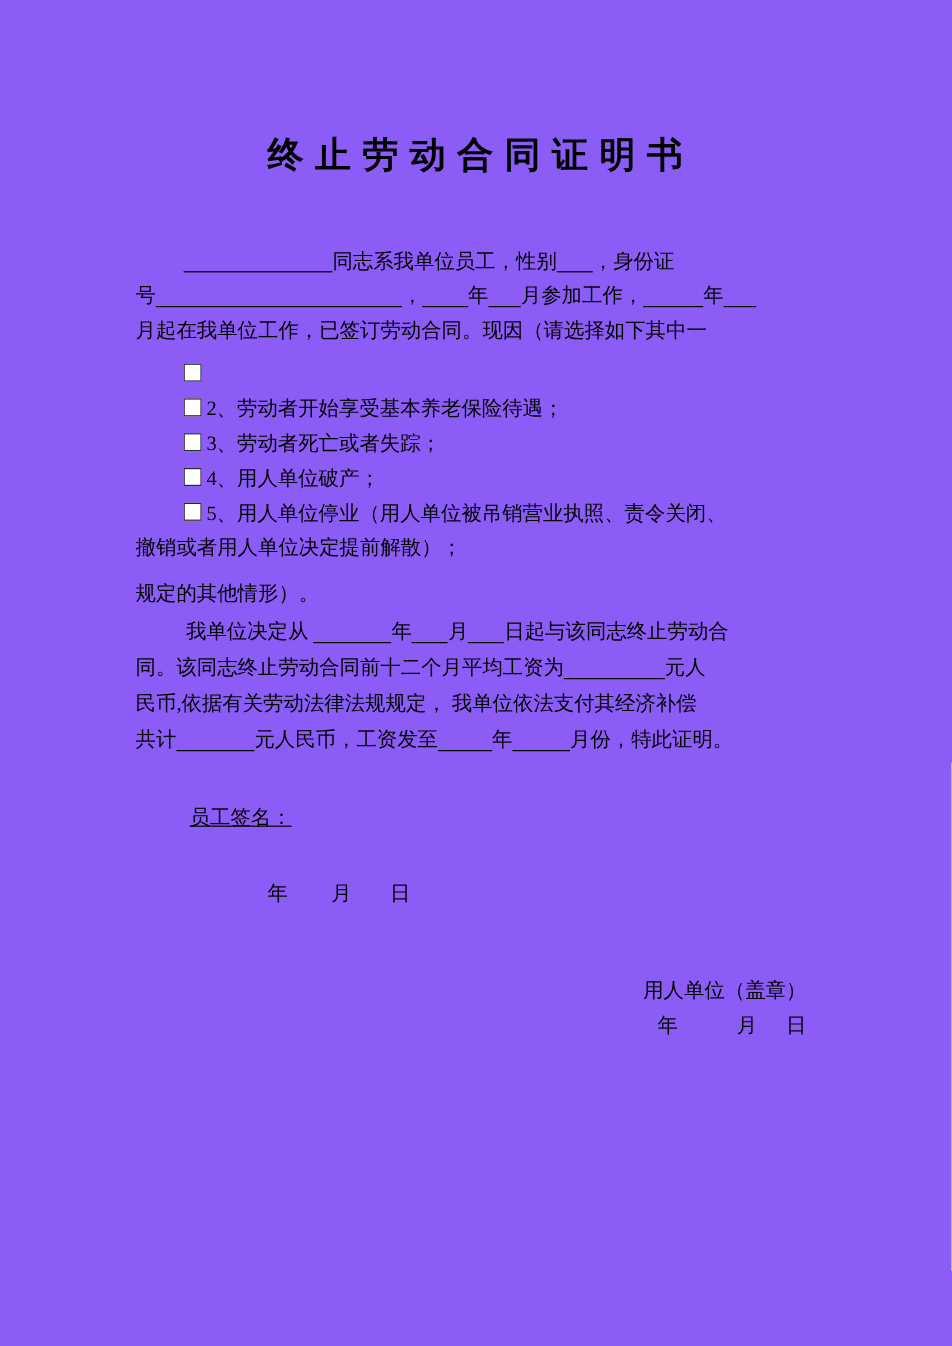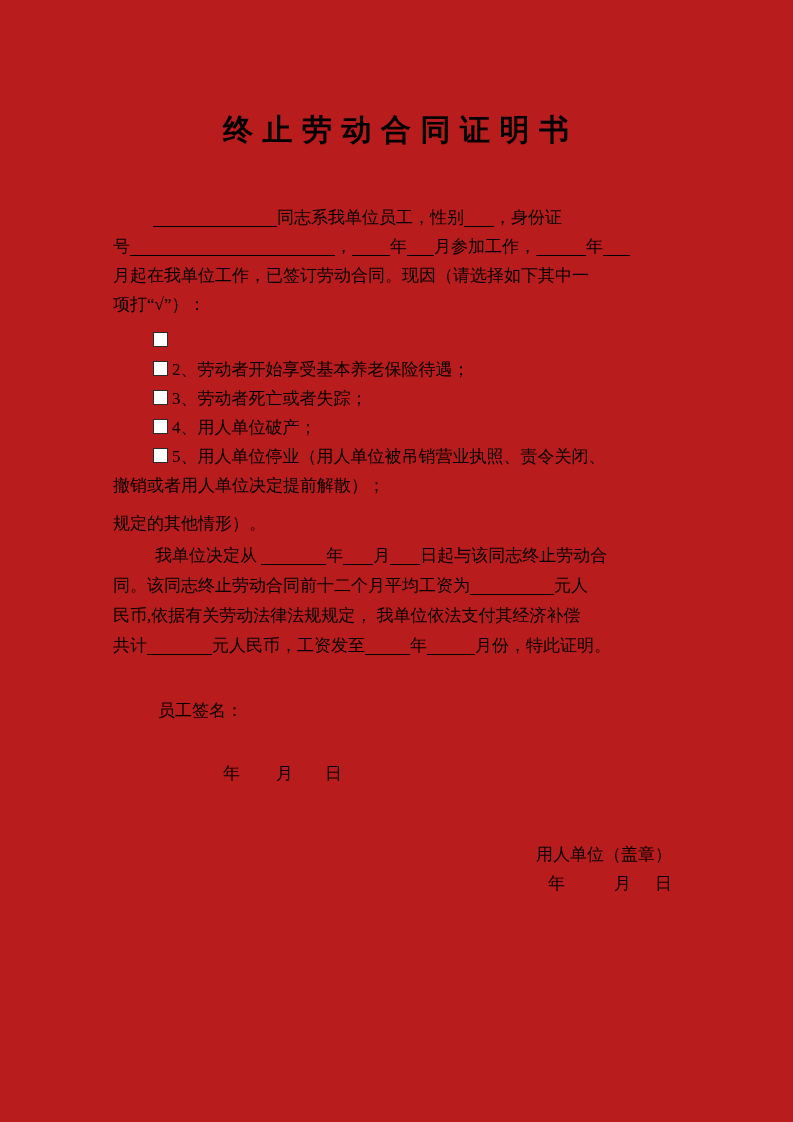--- a/index.html
+++ b/index.html
@@ -2,21 +2,21 @@
 <html><head>
 <meta charset="utf-8">
 <style>
   * { margin: 0; padding: 0; box-sizing: border-box; }
   html, body { background: #e8e8e8; }
   .page {
     position: relative;
     width: 793px;
     height: 1122px;
     margin: 0 auto;
-    background: #b91c1c;
+    background: #8b5cf6;
     color: #000000;
     font-family: "Liberation Serif", "DejaVu Serif", serif;
     overflow: hidden;
   }
   .content {
     padding: 108px 113px 0 113px;
   }
   .doc-title {
     font-size: 30px;
     font-weight: bold;
@@ -63,39 +63,38 @@
 <body>
 
 <div class="page">
   <div class="content">
     <div class="doc-title">终 止 劳 动 合 同 证 明 书</div>
     <div id="body-blocks">
         <div class="block block-intro">
           <div class="line" style="padding-left: 40px;"><span class="blank" style="width: 124px;"></span><span>同志系我单位员工，性别</span><span class="blank" style="width: 30px;"></span><span>，身份证</span></div>
           <div class="line"><span>号</span><span class="blank" style="width: 205px;"></span><span>，</span><span class="blank" style="width: 38px;"></span><span>年</span><span class="blank" style="width: 27px;"></span><span>月参加工作，</span><span class="blank" style="width: 50px;"></span><span>年</span><span class="blank" style="width: 27px;"></span></div>
           <div class="line"><span>月起在我单位工作，已签订劳动合同。现因（请选择如下其中一</span></div>
-          <div class="line"><span>项打“√”）：</span></div>
         </div>
         <div class="block block-reasons">
           <div class="line" style="padding-left: 40px;"><span class="checkbox"></span></div>
           <div class="line" style="padding-left: 40px;"><span class="checkbox"></span><span>2、劳动者开始享受基本养老保险待遇；</span></div>
           <div class="line" style="padding-left: 40px;"><span class="checkbox"></span><span>3、劳动者死亡或者失踪；</span></div>
           <div class="line" style="padding-left: 40px;"><span class="checkbox"></span><span>4、用人单位破产；</span></div>
           <div class="line" style="padding-left: 40px;"><span class="checkbox"></span><span>5、用人单位停业（用人单位被吊销营业执照、责令关闭、</span></div>
           <div class="line"><span>撤销或者用人单位决定提前解散）；</span></div>
           <div class="line"><span>规定的其他情形）。</span></div>
         </div>
         <div class="block block-decision">
           <div class="line" style="padding-left: 42px;"><span>我单位决定从 </span><span class="blank" style="width: 65px;"></span><span>年</span><span class="blank" style="width: 30px;"></span><span>月</span><span class="blank" style="width: 30px;"></span><span>日起与该同志终止劳动合</span></div>
           <div class="line"><span>同。该同志终止劳动合同前十二个月平均工资为</span><span class="blank" style="width: 84px;"></span><span>元人</span></div>
           <div class="line"><span>民币,依据有关劳动法律法规规定， 我单位依法支付其经济补偿</span></div>
           <div class="line"><span>共计</span><span class="blank" style="width: 65px;"></span><span>元人民币，工资发至</span><span class="blank" style="width: 45px;"></span><span>年</span><span class="blank" style="width: 48px;"></span><span>月份，特此证明。</span></div>
         </div>
         <div class="block block-signature-label">
-          <div class="line" style="padding-left: 45px;"><span>员工签名：</span></div>
+          <div class="line" style="padding-left: 45px; text-decoration: underline;"><span>员工签名：</span></div>
         </div>
         <div class="block block-signature-date">
           <div class="line" style="padding-left: 110px;"><span>年</span><span class="gap" style="width: 36px;"></span><span>月</span><span class="gap" style="width: 32px;"></span><span>日</span></div>
         </div>
         <div class="block block-footer">
           <div class="line"><span>用人单位（盖章）</span></div>
           <div class="line"><span>年</span><span class="gap" style="width: 49px;"></span><span>月</span><span class="gap" style="width: 24px;"></span><span>日</span></div>
         </div>
       </div>
   </div>

